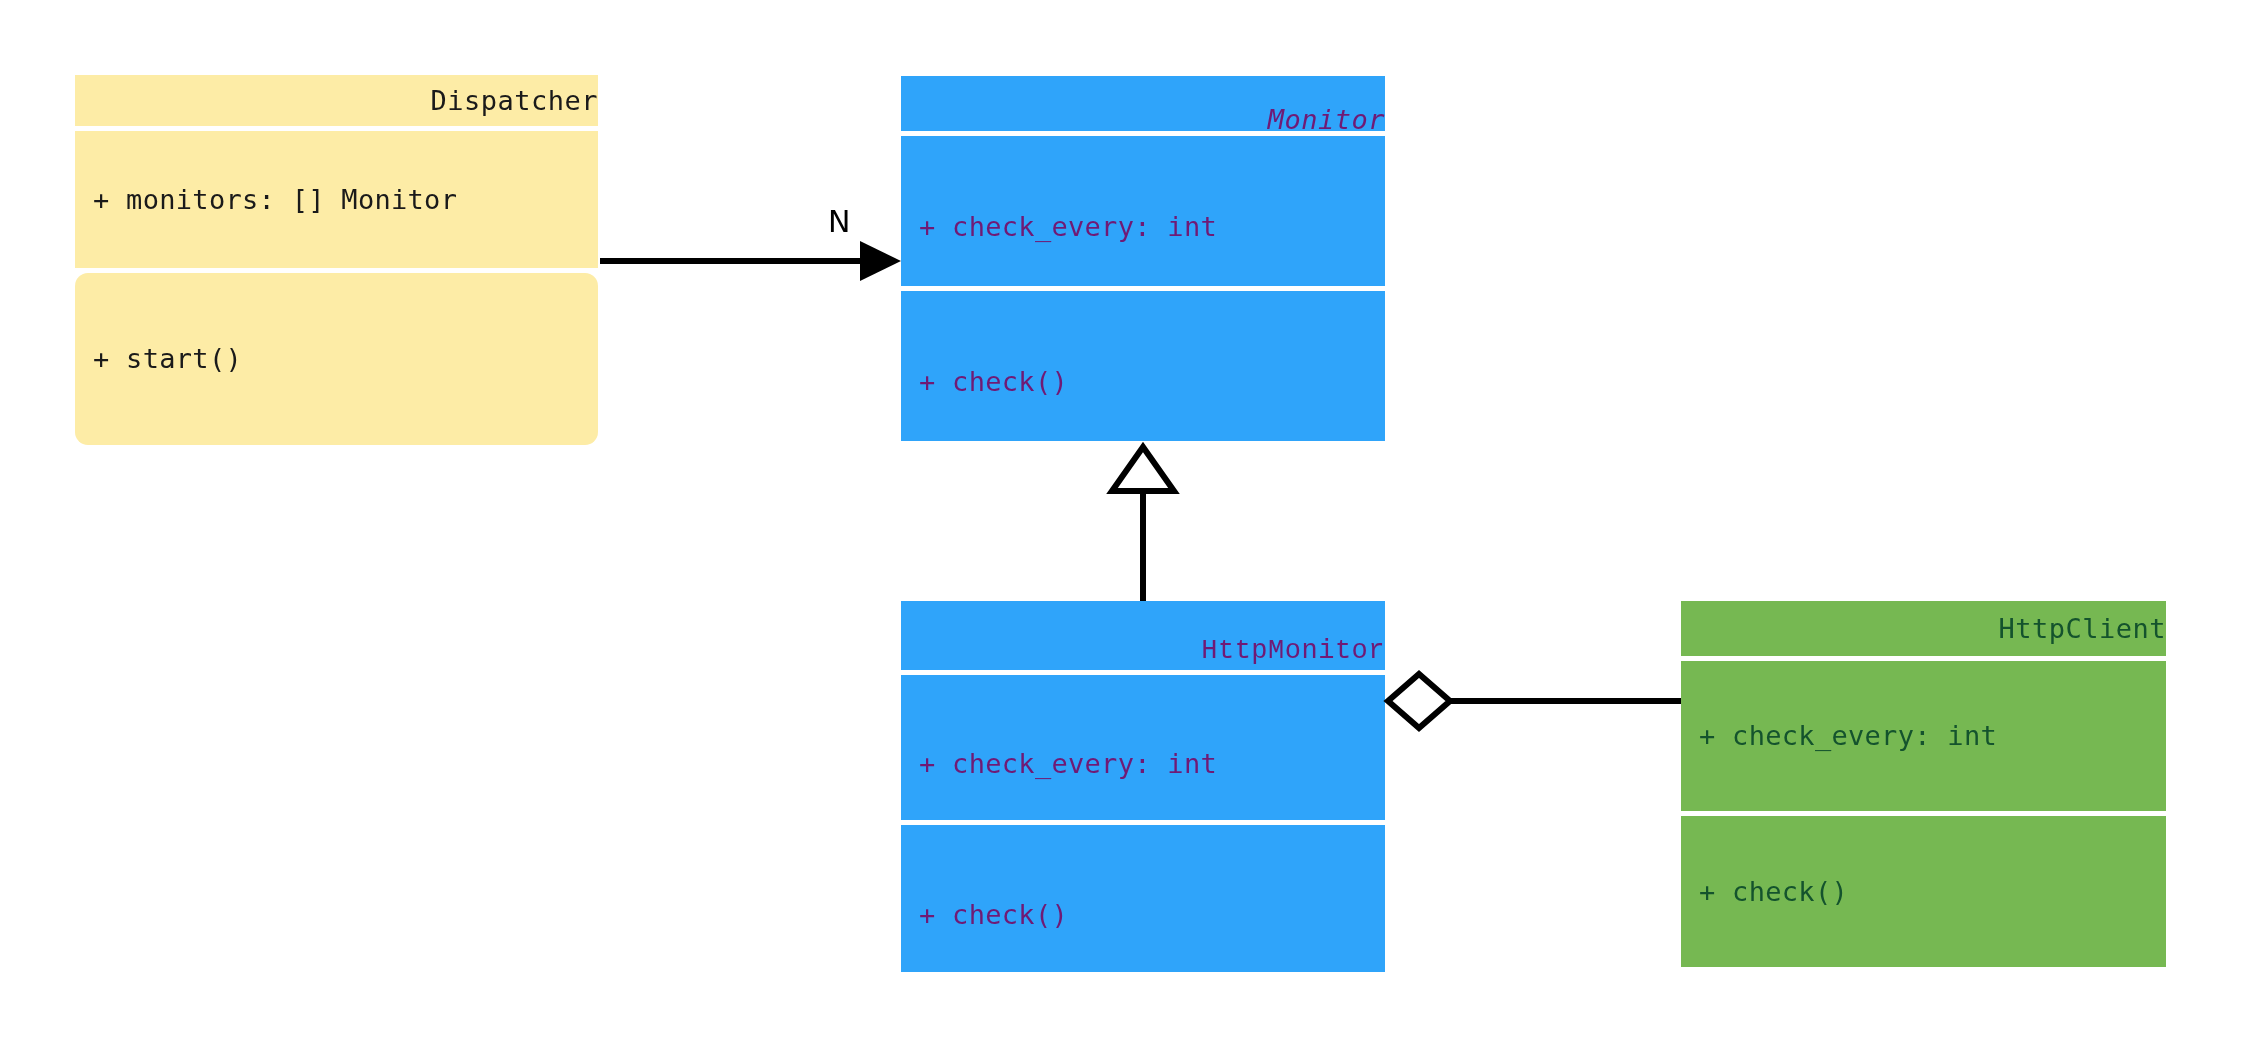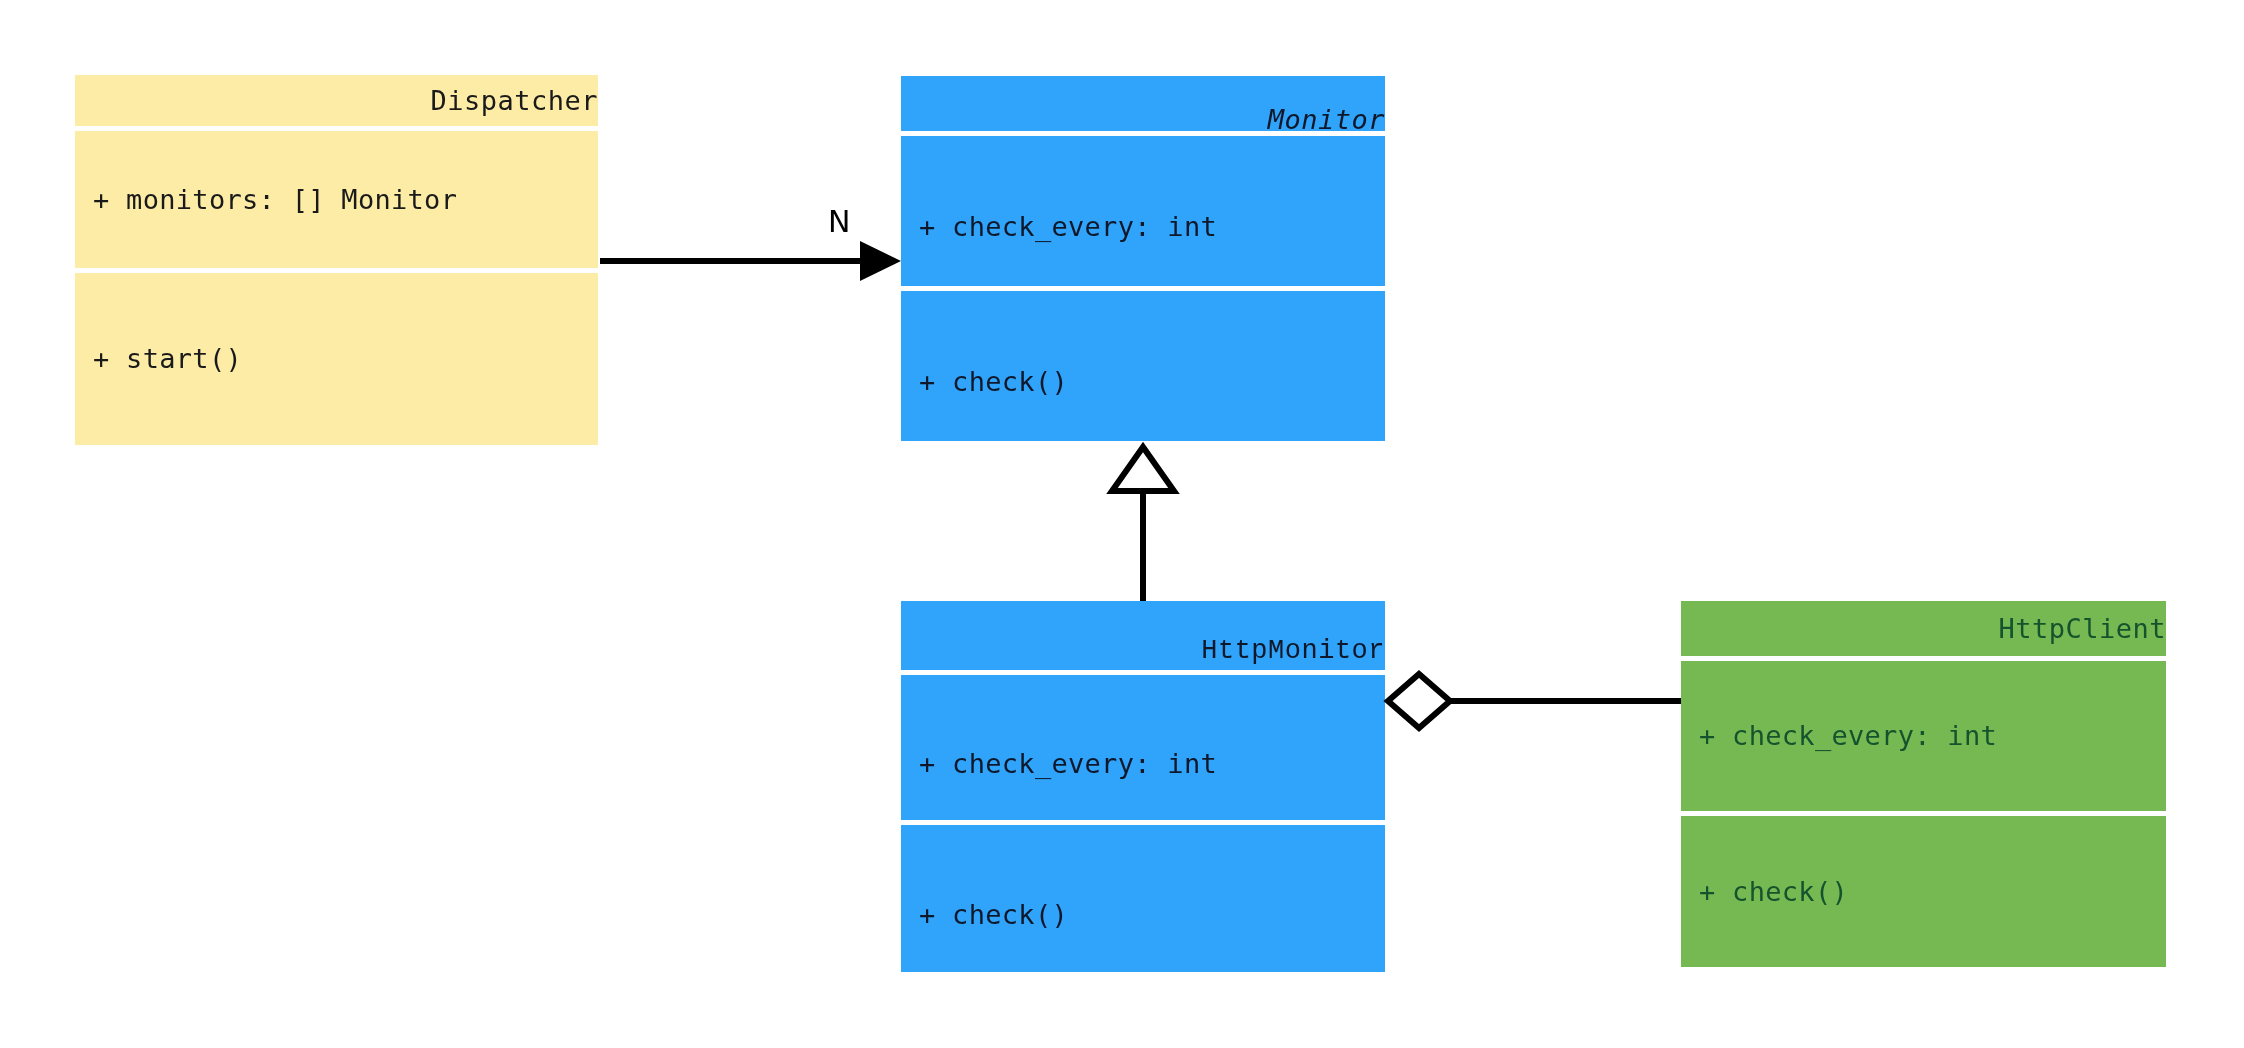--- a/index.html
+++ b/index.html
@@ -47,21 +47,21 @@
   }
   .uml-member-line { display: block; }
 
   
   .theme-yellow .uml-compartment { background: #fdeca6; }
   .theme-yellow .uml-title,
   .theme-yellow .uml-members { color: #1a1a1a; }
 
   .theme-blue .uml-compartment { background: #2fa4fa; }
   .theme-blue .uml-title,
-  .theme-blue .uml-members { color: #0f172a; margin-top: 32px; }
+  .theme-blue .uml-members { color: #701a75; margin-top: 32px; }
 
   .theme-green .uml-compartment { background: #76b852; }
   .theme-green .uml-title,
   .theme-green .uml-members { color: #14532d; }
 
   
   .edge-layer {
     position: absolute;
     left: 0; top: 0;
     width: 2244px;
@@ -83,21 +83,21 @@
 
   <div class="uml-class theme-yellow" style="left:75px; top:75px; width:523px; height:370px;">
     <div class="uml-compartment" style="height:55px;">
       <div class="uml-title">Dispatcher</div>
     </div>
     <div class="uml-compartment" style="height:148px;">
       <div class="uml-members">
         <span class="uml-member-line">+ monitors: [] Monitor</span>
       </div>
     </div>
-    <div class="uml-compartment" style="height:185px;">
+    <div class="uml-compartment" style="height:185px;border-radius:13px;">
       <div class="uml-members">
         <span class="uml-member-line">+ run()</span>
         <span class="uml-member-line">+ start()</span>
         <span class="uml-member-line">+ stop()</span>
       </div>
     </div>
   </div>
 
   <div class="uml-class theme-blue" style="left:901px; top:76px; width:484px; height:370px;">
     <div class="uml-compartment" style="height:55px;">

